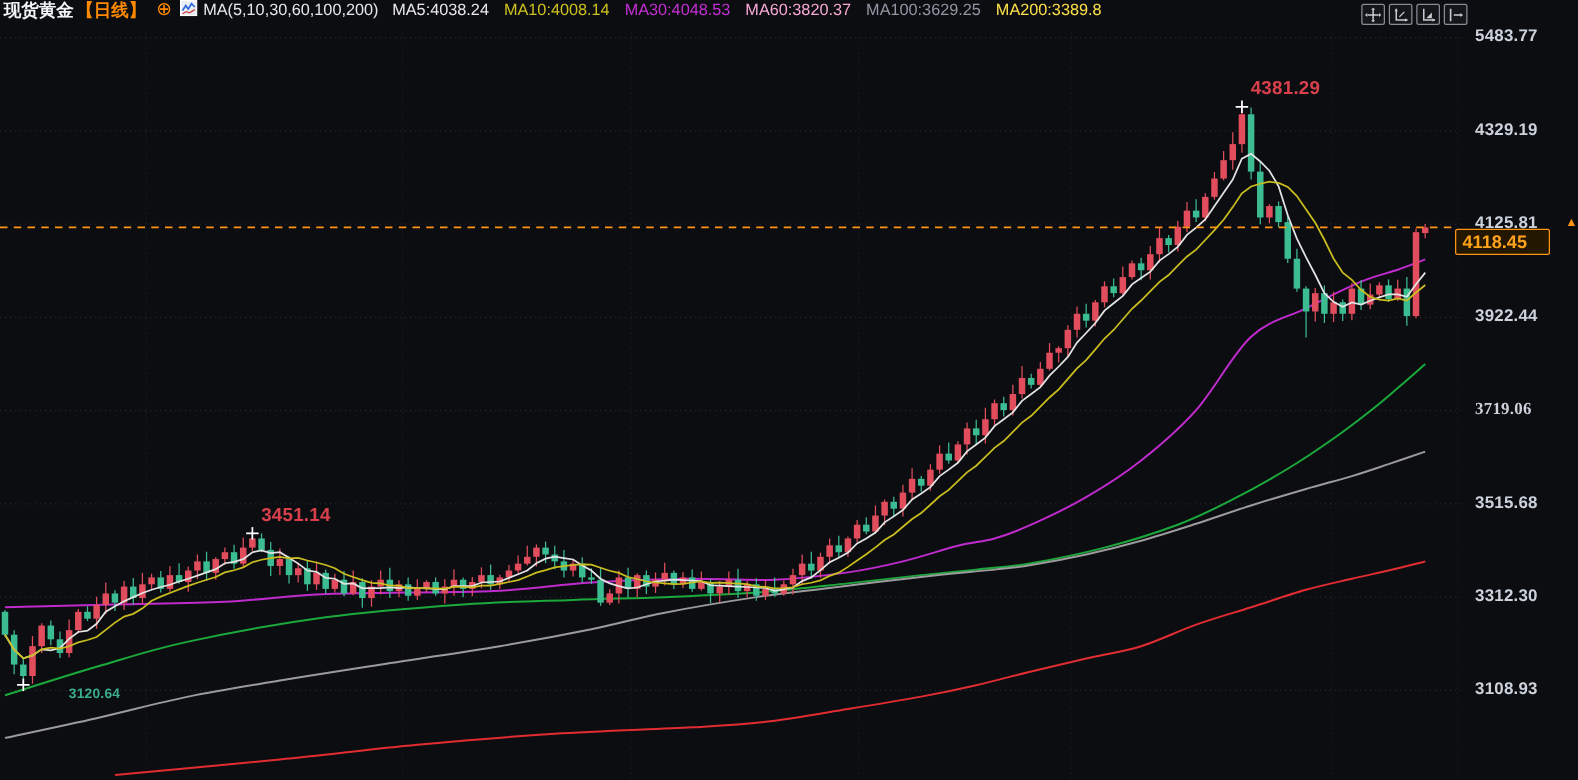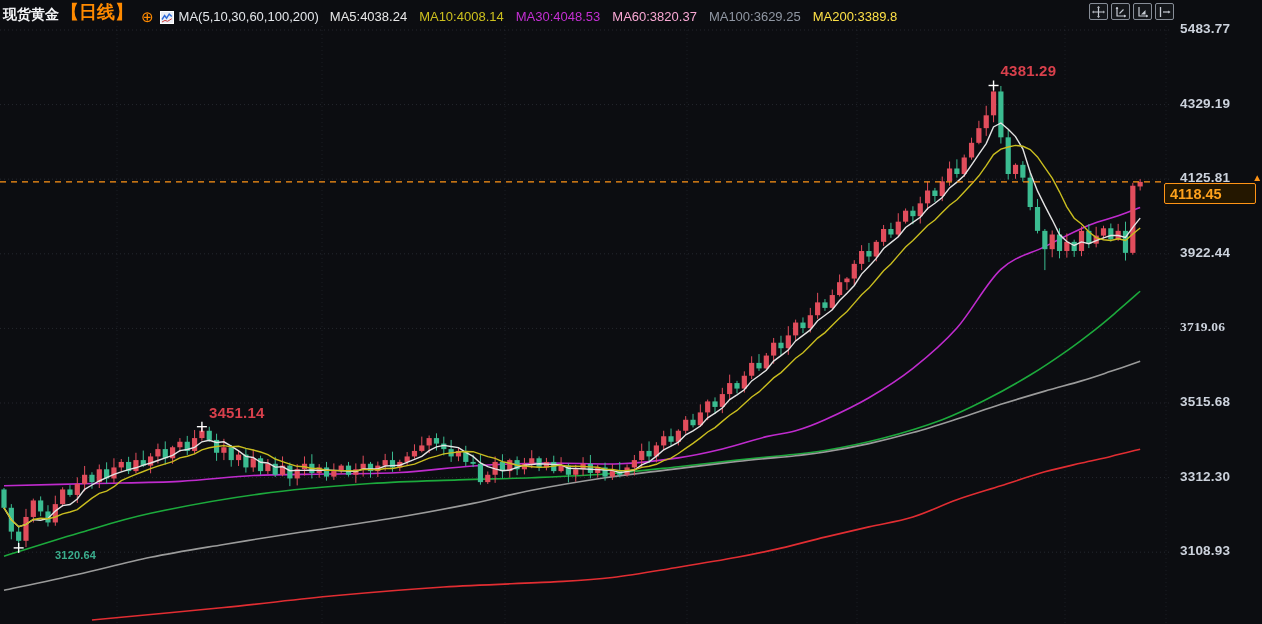--- a/index.html
+++ b/index.html
@@ -1,37 +1,37 @@
 <!DOCTYPE html>
 <html><head>
 <meta charset="utf-8">
 <style>
   html,body{margin:0;padding:0;background:#0c0d11;}
   #app{position:relative;width:1262px;height:624px;background:#0c0d11;overflow:hidden;
        font-family:"Liberation Sans",sans-serif;}
   #plot{position:absolute;left:0;top:0;}
   
   #topbar{position:absolute;left:0;top:0;width:1262px;height:24px;display:flex;
-          align-items:flex-end;padding-left:3px;box-sizing:border-box;z-index:5;
+          align-items:flex-start;padding-left:3px;box-sizing:border-box;z-index:5;
           font-size:13px;color:#d8dce3;white-space:nowrap;}
   .sym{font-size:14px;font-weight:700;color:#f2f3f5;}
-  .period{font-size:18px;font-weight:700;color:#ff8a00;margin-left:2px;}
+  .period{font-size:14px;font-weight:700;color:#ff8a00;margin-left:2px;}
   .globe{color:#ff8a00;font-size:15px;margin:0 6px 0 8px;line-height:1;}
   .chart-ico{margin-right:5px;display:inline-flex;}
   .ind{color:#e3e6ea;margin-right:11px;}
   .ma-item{margin-right:12px;font-size:13px;}
   #toolbar{position:absolute;right:88px;top:3px;display:flex;gap:3px;z-index:6;}
   .tbtn{width:19px;height:17px;border:1px solid #878d97;border-radius:2px;background:#14161a;
         display:flex;align-items:center;justify-content:center;padding:0;cursor:pointer;}
   .tbtn svg{display:block;}
   
   .ylabel{position:absolute;left:1180px;font-size:13.5px;font-weight:600;color:#ccd2dc;
           letter-spacing:.2px;z-index:4;}
   .up-arrow{color:#ff9416;font-size:10px;margin-left:22px;vertical-align:1px;}
-  #pricebox{position:absolute;left:1164px;width:92px;height:21px;border:1.5px solid #ff9416;
+  #pricebox{position:absolute;left:1164px;width:76px;height:21px;border:1.5px solid #ff9416;
             border-radius:2px;background:#241700;color:#ffa21c;font-size:14.5px;font-weight:700;
             display:flex;align-items:center;padding-left:5px;box-sizing:border-box;z-index:4;}
   
   .ann{position:absolute;font-size:15px;font-weight:700;z-index:3;letter-spacing:.2px;}
   #watermark{position:absolute;right:7px;bottom:15px;font-size:33px;letter-spacing:5px;
              color:rgba(233,237,243,.93);z-index:3;
              text-shadow:-1px 0 rgba(210,70,70,.30),1px 1px rgba(70,100,210,.22);}
 </style>
 </head>
 <body>

